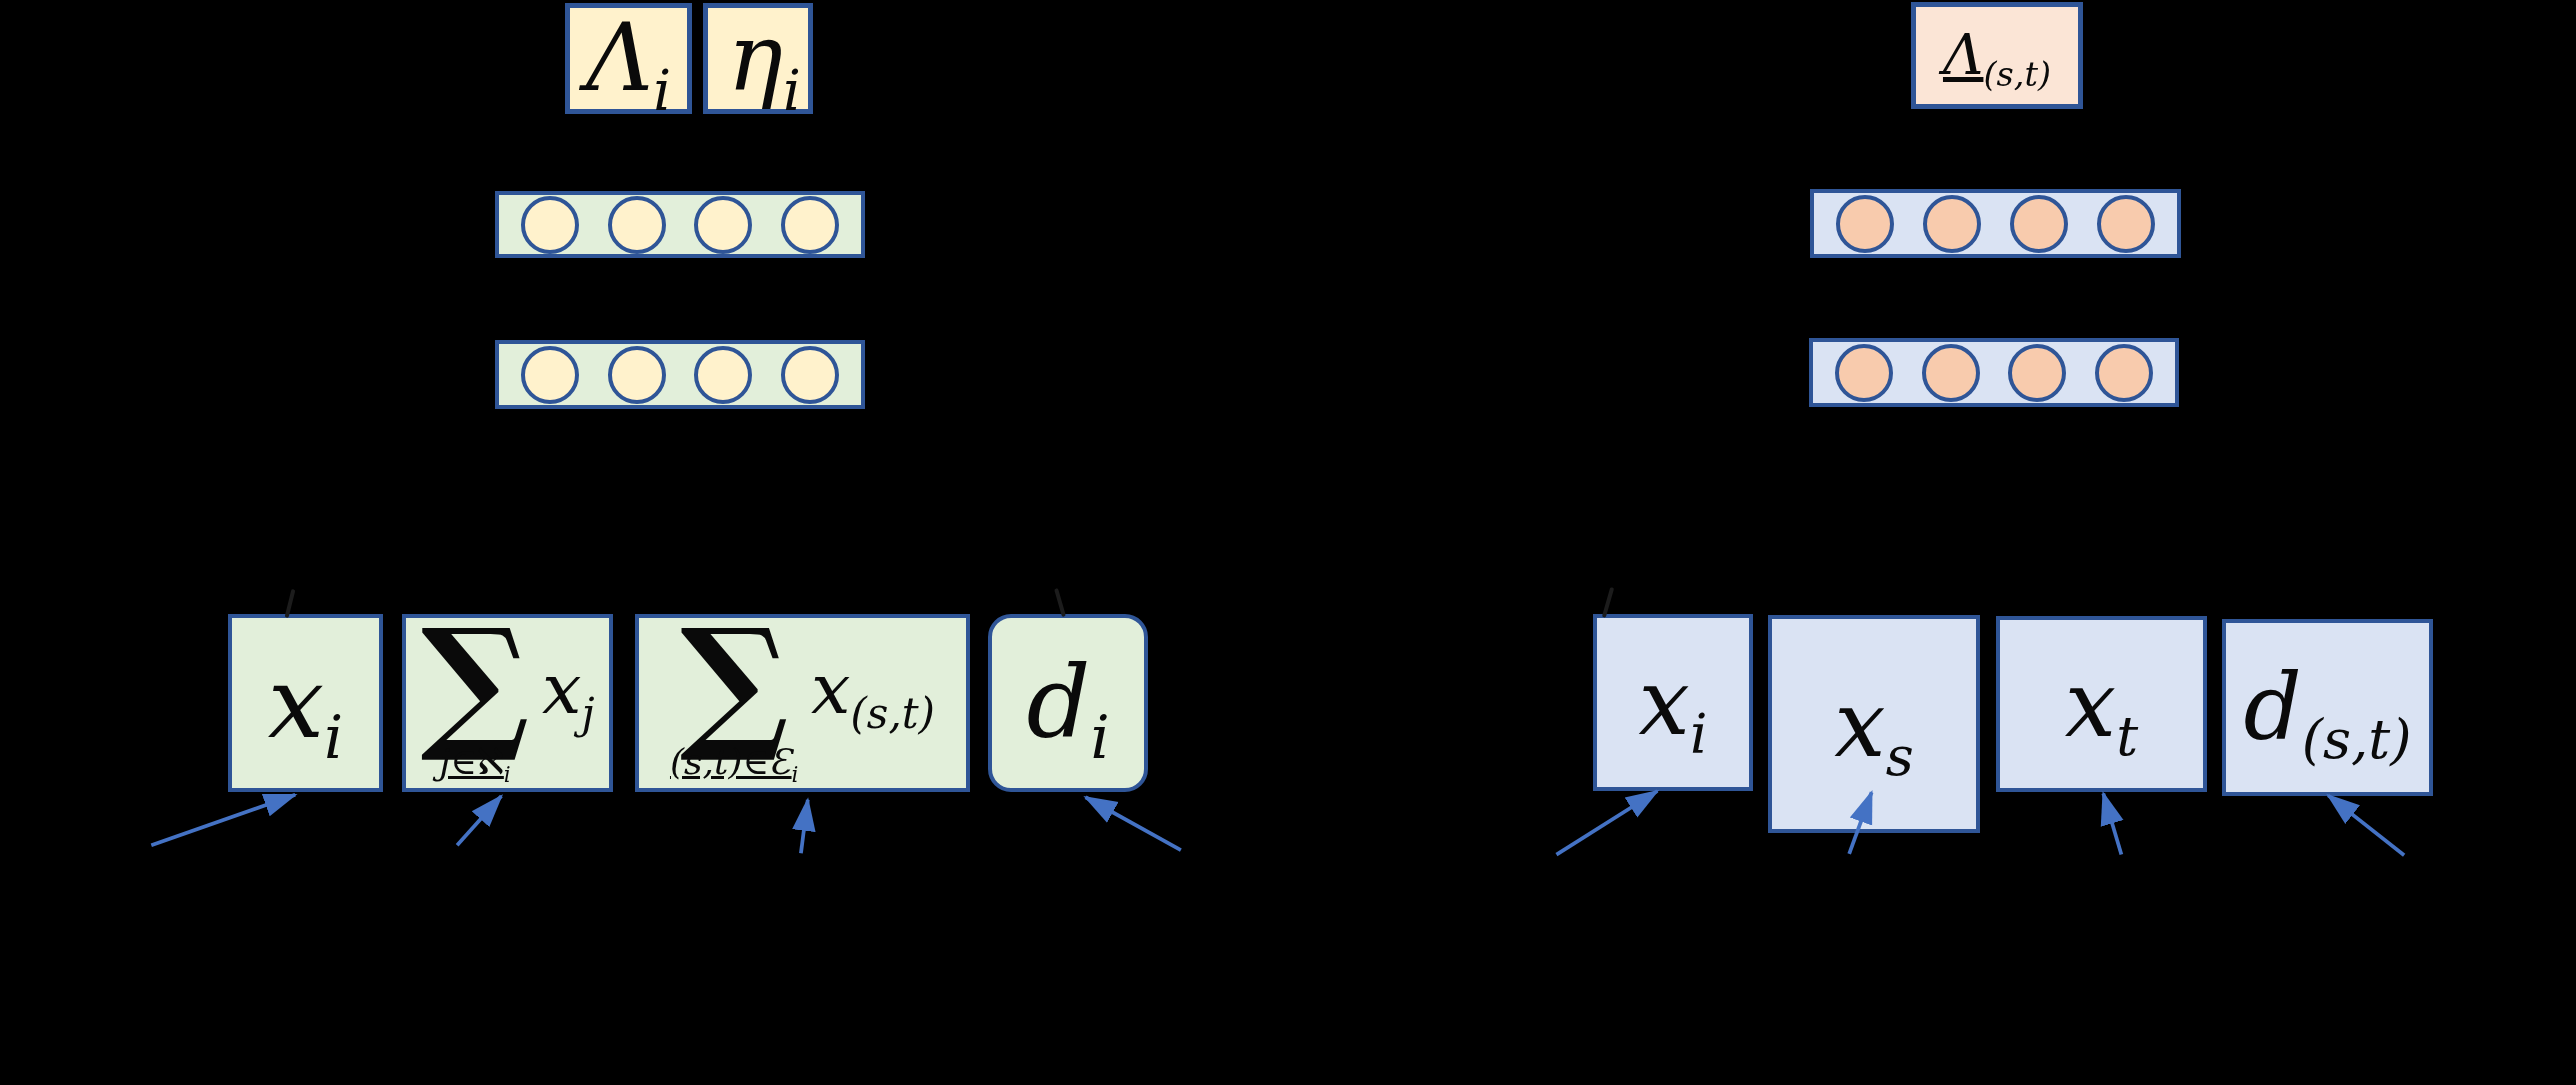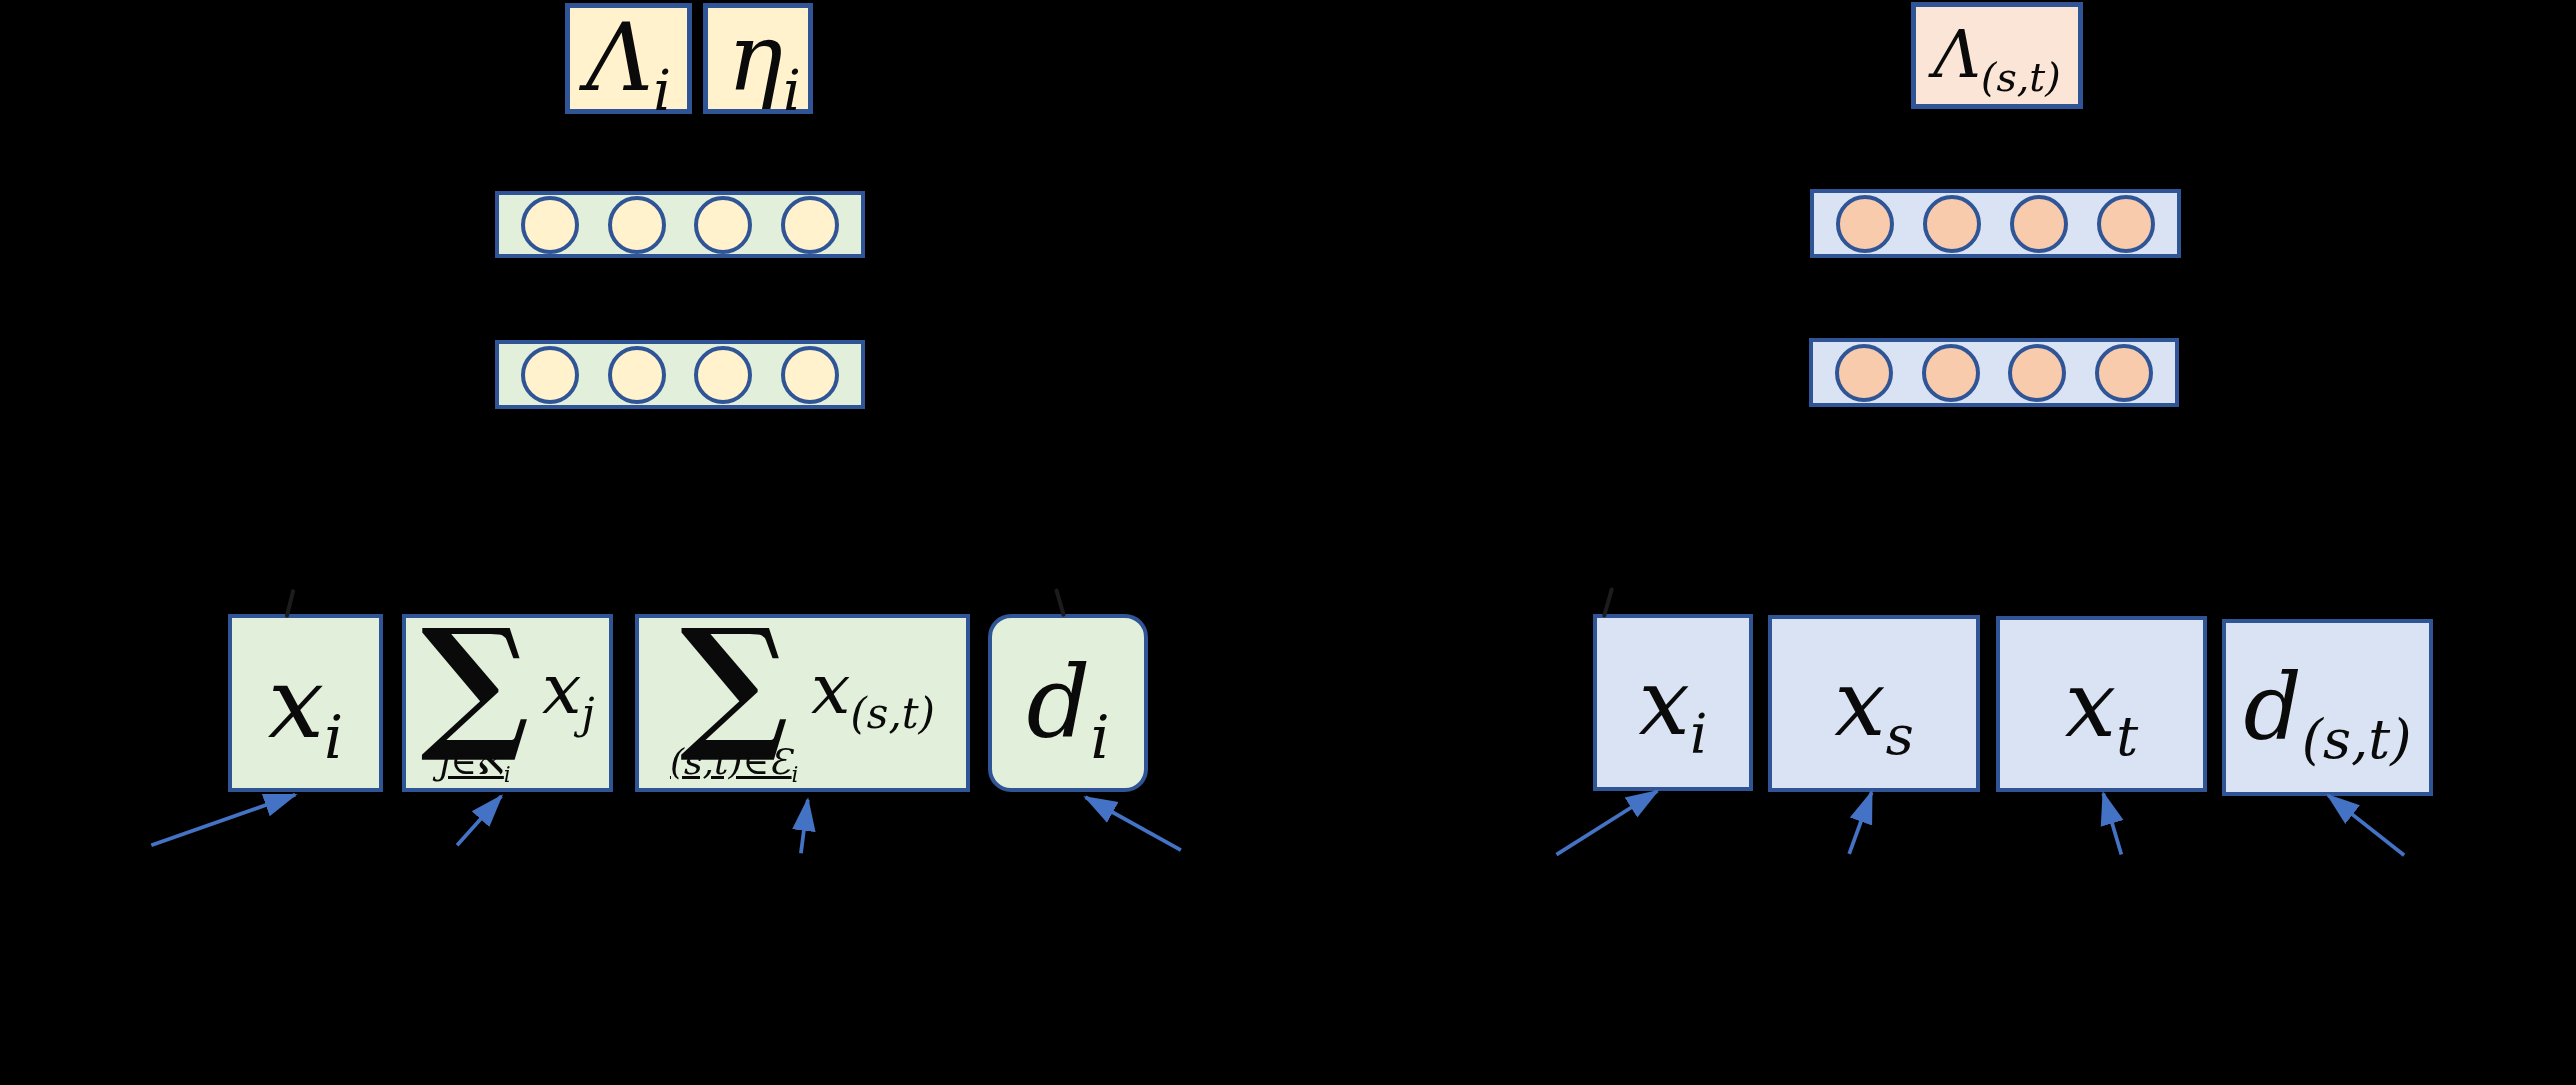--- a/index.html
+++ b/index.html
@@ -31,21 +31,21 @@
   }
   .c-cream{background:var(--cream);}
   .c-orange{background:var(--orange);}
   .fbox{
     border:4.4px solid var(--border);
     display:flex;align-items:center;justify-content:center;
   }
   .m{font-style:italic;line-height:1;white-space:nowrap;}
   .m sub{font-size:.6em;line-height:0;vertical-align:-0.35em;font-style:italic;}
   .f-lab{font-size:93px;}
-  .f-lab-r{font-size:66px;}
+  .f-lab-r{font-size:56px;text-decoration:underline;}
   .f-box{font-size:100px;}
   .f-box-sm{font-size:91px;}
   .sum{display:flex;align-items:center;gap:12.5px;}
   .sigstack{display:flex;flex-direction:column;align-items:center;}
   .sigma{
     font-style:normal;font-weight:700;font-size:145px;line-height:.76;
     font-family:"DejaVu Serif","DejaVu Sans",serif;
   }
   .limits{font-size:36px;margin-top:8.7px;line-height:1;text-decoration:underline;}
   .operand{font-size:70px;margin-bottom:29px;}
@@ -128,21 +128,21 @@
     <div class="abs bar fill-blue" style="left:521px;top:338px;width:370px;height:69px;">
       <span class="circle c-orange"></span>
       <span class="circle c-orange"></span>
       <span class="circle c-orange"></span>
       <span class="circle c-orange"></span>
     </div>
 
     <div class="abs fbox fill-blue" style="left:305px;top:614px;width:160px;height:177px;">
       <span class="m f-box-sm"><span>x</span><sub>i</sub></span>
     </div>
-    <div class="abs fbox fill-blue" style="left:480px;top:615px;width:212px;height:177px;">
+    <div class="abs fbox fill-blue" style="left:480px;top:615px;width:212px;height:218px;">
       <span class="m f-box-sm"><span>x</span><sub>s</sub></span>
     </div>
     <div class="abs fbox fill-blue" style="left:708px;top:616px;width:211px;height:176px;">
       <span class="m f-box-sm"><span>x</span><sub>t</sub></span>
     </div>
     <div class="abs fbox fill-blue" style="left:934px;top:619px;width:211px;height:177px;">
       <span class="m f-box-sm"><span>d</span><sub>(s,t)</sub></span>
     </div>
 
     <div class="abs tick" style="left:318px;top:587px;height:31px;transform:rotate(16deg);"></div>

